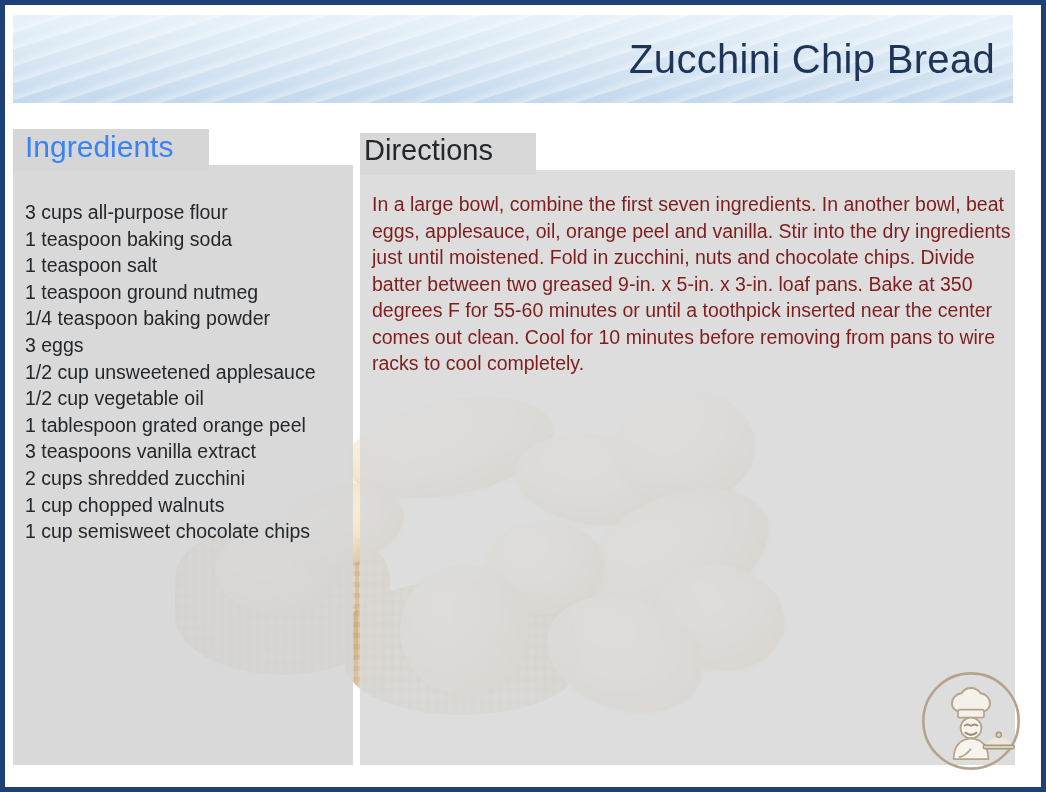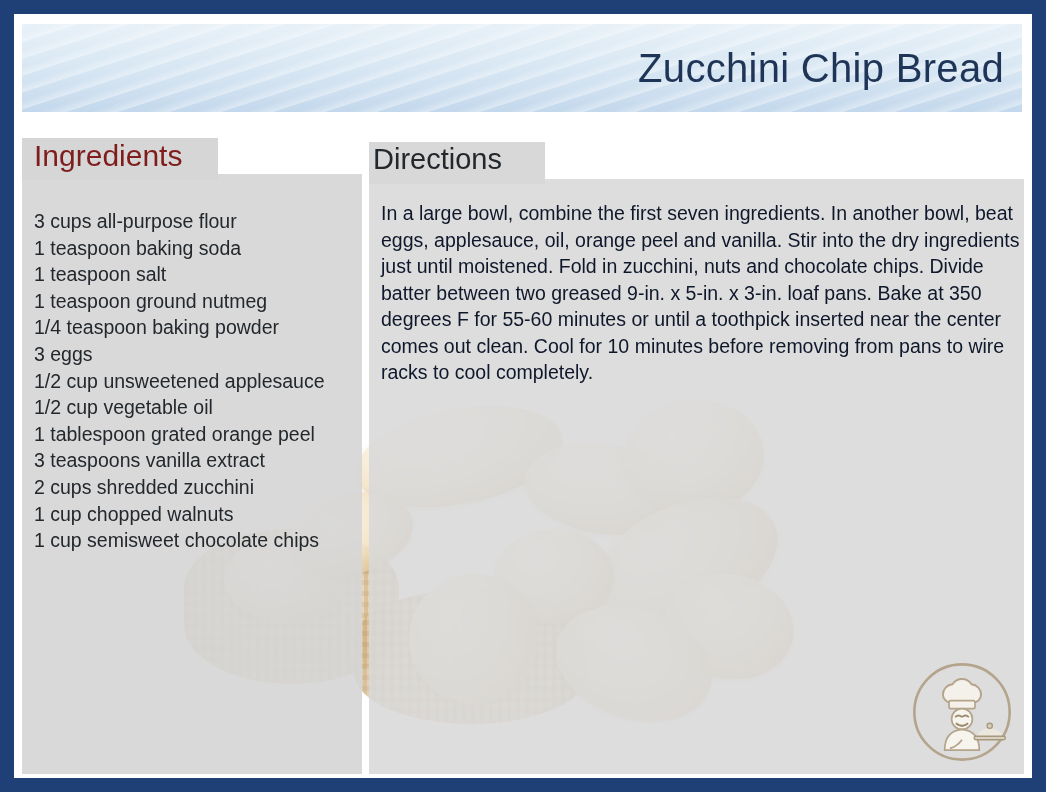--- a/index.html
+++ b/index.html
@@ -14,21 +14,21 @@
     overflow: hidden;
   }
 
   
   #slide {
     position: relative;
     width: 1046px;
     height: 792px;
     background: #1f3f77;
     box-sizing: border-box;
-    padding: 14px;
+    padding: 5px;
   }
   #slide-inner {
     position: relative;
     width: 100%;
     height: 100%;
     background: #ffffff;
     box-sizing: border-box;
     overflow: hidden;
   }
 
@@ -115,21 +115,21 @@
     width: 196px;
     height: 42px;
     background: #d6d6d6;
     z-index: 3;
   }
   #ingredients-title {
     position: absolute;
     left: 20px;
     top: 125px;
     font-size: 30px;
-    color: #7f1d1d;
+    color: #3b82f6;
     z-index: 4;
   }
   #ingredients-list {
     position: absolute;
     left: 20px;
     top: 186px;
     width: 330px;
     z-index: 4;
     margin-top: 8px;
   }
@@ -166,21 +166,21 @@
     color: #23282d;
     z-index: 4;
   }
   #directions-body {
     position: absolute;
     left: 367px;
     top: 186px;
     width: 650px;
     font-size: 19.5px;
     line-height: 26.5px;
-    color: #0f172a;
+    color: #7f1d1d;
     z-index: 4;
   }
 
   
   #chef-logo {
     position: absolute;
     right: 18px;
     bottom: 14px;
     width: 104px;
     height: 104px;

